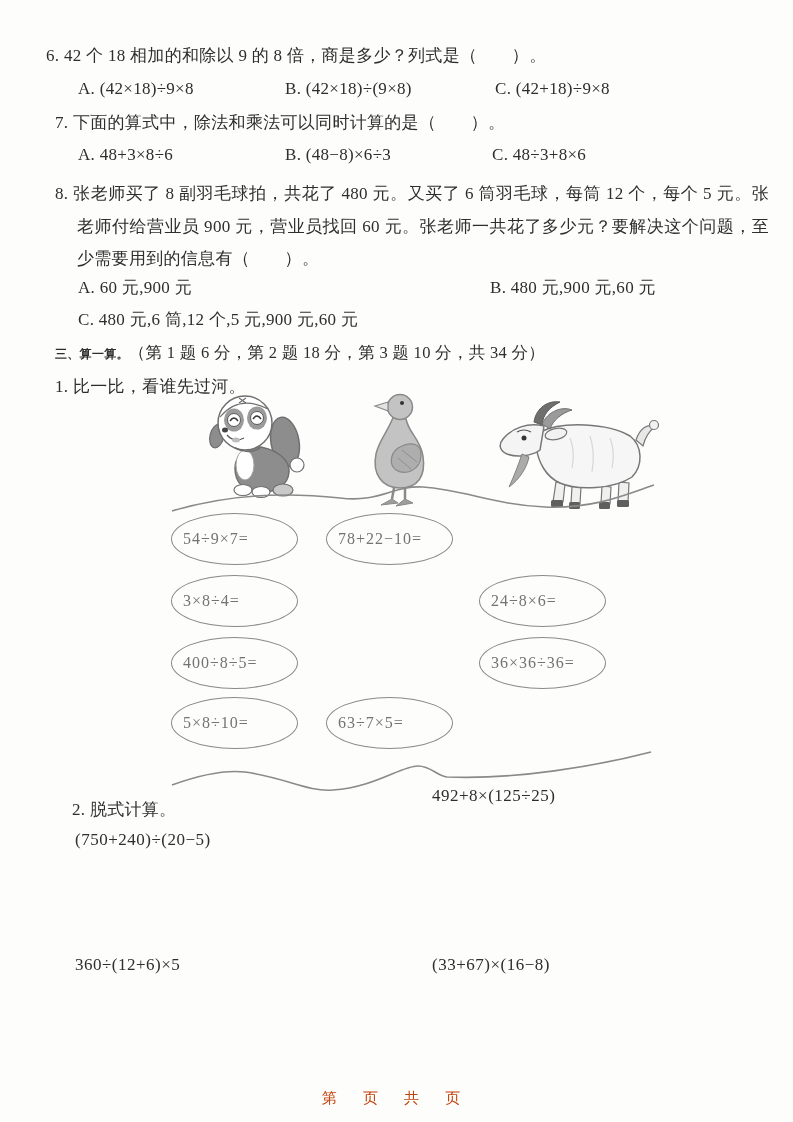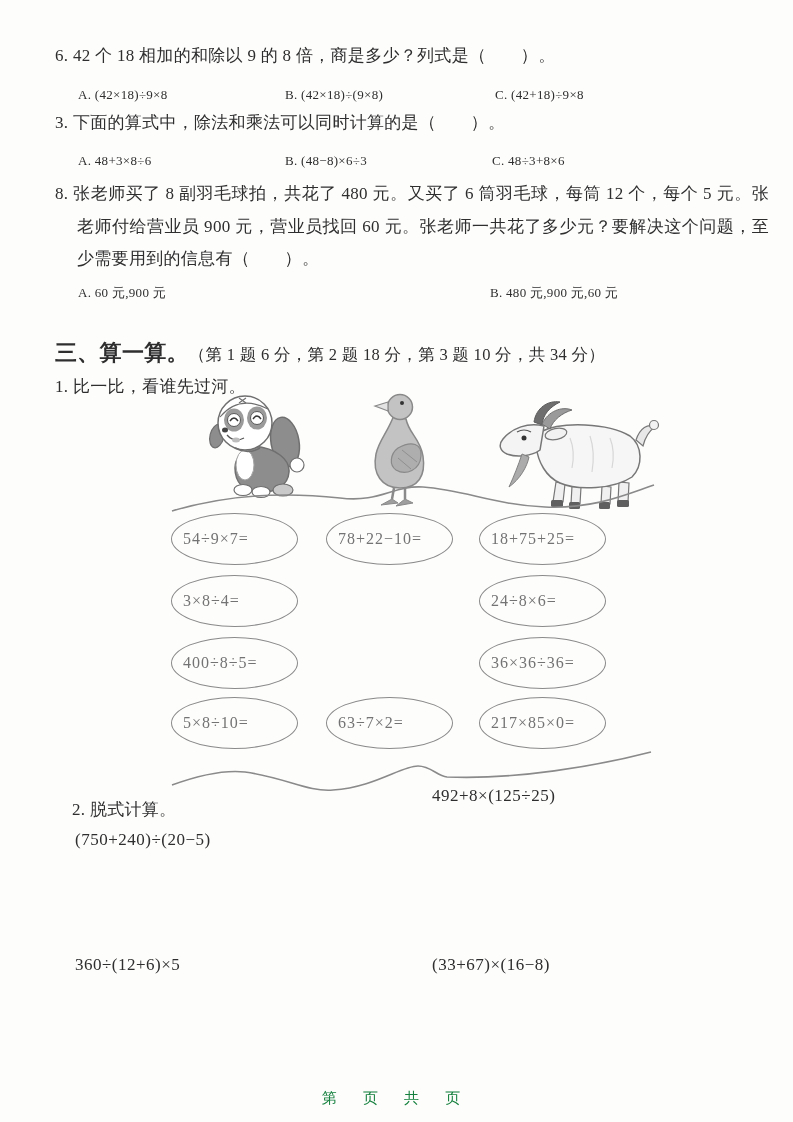--- a/index.html
+++ b/index.html
@@ -8,72 +8,75 @@
     width:793px;height:1122px;
     margin:0 auto;
     background:#fdfdfc;
     font-family:"Liberation Serif","DejaVu Serif",serif;
     color:#2e2e2e;
     overflow:hidden;
   }
   .abs{position:absolute;}
   .qtext{font-size:17px;line-height:23px;letter-spacing:.3px;white-space:nowrap;}
   .optrow{position:absolute;height:24px;width:715px;}
-  .optrow span{position:absolute;top:8px;font-size:13px;white-space:nowrap;letter-spacing:.3px;}
+  .optrow span{position:absolute;top:0;font-size:17px;white-space:nowrap;letter-spacing:.3px;}
   .para{
     font-size:17px;line-height:32.5px;letter-spacing:.3px;
     width:692px;text-align:justify;
     padding-left:22px;text-indent:-22px;
   }
-  .sec-title{font-weight:bold;font-size:22px;}
+  .sec-title{font-weight:bold;font-size:12px;}
   .sec-note{font-size:16.5px;}
   .oval{
     position:absolute;
     width:127px;height:52px;
     border:1.5px solid #8a8a8a;
     border-radius:50%;
     display:flex;align-items:center;
     padding-left:11px;box-sizing:border-box;
     font-size:16px;letter-spacing:1px;white-space:nowrap;
     color:#737373;
     background:#fdfdfc;
   }
   .c0{left:171px}.c1{left:326px}.c2{left:479px}
   .r0{top:513px}.r1{top:575px}.r2{top:637px}.r3{top:697px}
   .expr{font-size:17px;letter-spacing:.5px;white-space:nowrap;}
   .footer{
     position:absolute;left:0;right:0;top:1089px;
-    text-align:center;font-size:15px;letter-spacing:11px;color:#15803d;
+    text-align:center;font-size:15px;letter-spacing:11px;color:#c2410c;
     font-family:"Liberation Sans","DejaVu Sans",sans-serif;
   }
   svg{display:block;}
 </style>
 </head>
 <body>
 
 <div class="page">
 
-  <div class="abs qtext" style="left:55px;top:44px">6. 42 个 18 相加的和除以 9 的 8 倍，商是多少？列式是（　　）。</div>
+  <div class="abs qtext" style="left:46px;top:44px">6. 42 个 18 相加的和除以 9 的 8 倍，商是多少？列式是（　　）。</div>
   <div class="optrow" style="left:78px;top:79px">
     <span style="left:0">A. (42×18)÷9×8</span>
     <span style="left:207px">B. (42×18)÷(9×8)</span>
     <span style="left:417px">C. (42+18)÷9×8</span>
   </div>
 
-  <div class="abs qtext" style="left:55px;top:111px">3. 下面的算式中，除法和乘法可以同时计算的是（　　）。</div>
+  <div class="abs qtext" style="left:55px;top:111px">7. 下面的算式中，除法和乘法可以同时计算的是（　　）。</div>
   <div class="optrow" style="left:78px;top:145px">
     <span style="left:0">A. 48+3×8÷6</span>
     <span style="left:207px">B. (48−8)×6÷3</span>
     <span style="left:414px">C. 48÷3+8×6</span>
   </div>
 
   <div class="abs para" style="left:55px;top:178px">8. 张老师买了 8 副羽毛球拍，共花了 480 元。又买了 6 筒羽毛球，每筒 12 个，每个 5 元。张老师付给营业员 900 元，营业员找回 60 元。张老师一共花了多少元？要解决这个问题，至少需要用到的信息有（　　）。</div>
   <div class="optrow" style="left:78px;top:276px">
     <span style="left:0">A. 60 元,900 元</span>
     <span style="left:412px">B. 480 元,900 元,60 元</span>
+  </div>
+  <div class="optrow" style="left:78px;top:308px">
+    <span style="left:0">C. 480 元,6 筒,12 个,5 元,900 元,60 元</span>
   </div>
 
   <div class="abs qtext" style="left:55px;top:341px">
     <span class="sec-title">三、算一算。</span><span class="sec-note">（第 1 题 6 分，第 2 题 18 分，第 3 题 10 分，共 34 分）</span>
   </div>
 
   <div class="abs qtext" style="left:55px;top:375px">1. 比一比，看谁先过河。</div>
 
   <svg class="abs" style="left:193px;top:390px" width="138" height="110" viewBox="0 0 138 110">
     <ellipse cx="92" cy="52" rx="14" ry="25" fill="#8d8d8d" stroke="#6f6f6f" stroke-width="1.5" transform="rotate(-10 92 52)"></ellipse>
@@ -131,28 +134,26 @@
     <path d="M27,34 Q34,30 41,34" fill="none" stroke="#555" stroke-width="1.2"></path>
     <path d="M32,56 C28,68 24,78 19,89 C30,81 37,69 39,59 Z" fill="#ababab" stroke="#808080" stroke-width="1"></path>
   </svg>
 
   <svg class="abs" style="left:165px;top:478px" width="495" height="40" viewBox="0 0 495 40">
     <path d="M7,33 C60,17 120,14 175,20 C215,25 228,7 258,9 C300,12 330,27 380,29 C430,31 462,16 489,7" fill="none" stroke="#8a8a8a" stroke-width="1.6"></path>
   </svg>
 
   <div class="oval r0 c0">54÷9×7=</div>
   <div class="oval r0 c1">78+22−10=</div>
-  <div class="oval r0 c2">18+75+25=</div>
   <div class="oval r1 c0">3×8÷4=</div>
   <div class="oval r1 c2">24÷8×6=</div>
   <div class="oval r2 c0">400÷8÷5=</div>
   <div class="oval r2 c2">36×36÷36=</div>
   <div class="oval r3 c0">5×8÷10=</div>
-  <div class="oval r3 c1">63÷7×2=</div>
-  <div class="oval r3 c2">217×85×0=</div>
+  <div class="oval r3 c1">63÷7×5=</div>
 
   <svg class="abs" style="left:165px;top:742px" width="495" height="50" viewBox="0 0 495 50">
     <path d="M7,43 C40,31 62,28 80,30 C122,36 142,50 168,48 C210,45 236,24 253,24 C266,24 272,34 282,35 C350,38 432,24 486,10" fill="none" stroke="#8a8a8a" stroke-width="1.6"></path>
   </svg>
 
   <div class="abs qtext" style="left:72px;top:798px">2. 脱式计算。</div>
   <div class="abs expr" style="left:75px;top:830px">(750+240)÷(20−5)</div>
   <div class="abs expr" style="left:432px;top:786px">492+8×(125÷25)</div>
   <div class="abs expr" style="left:75px;top:955px">360÷(12+6)×5</div>
   <div class="abs expr" style="left:432px;top:955px">(33+67)×(16−8)</div>

